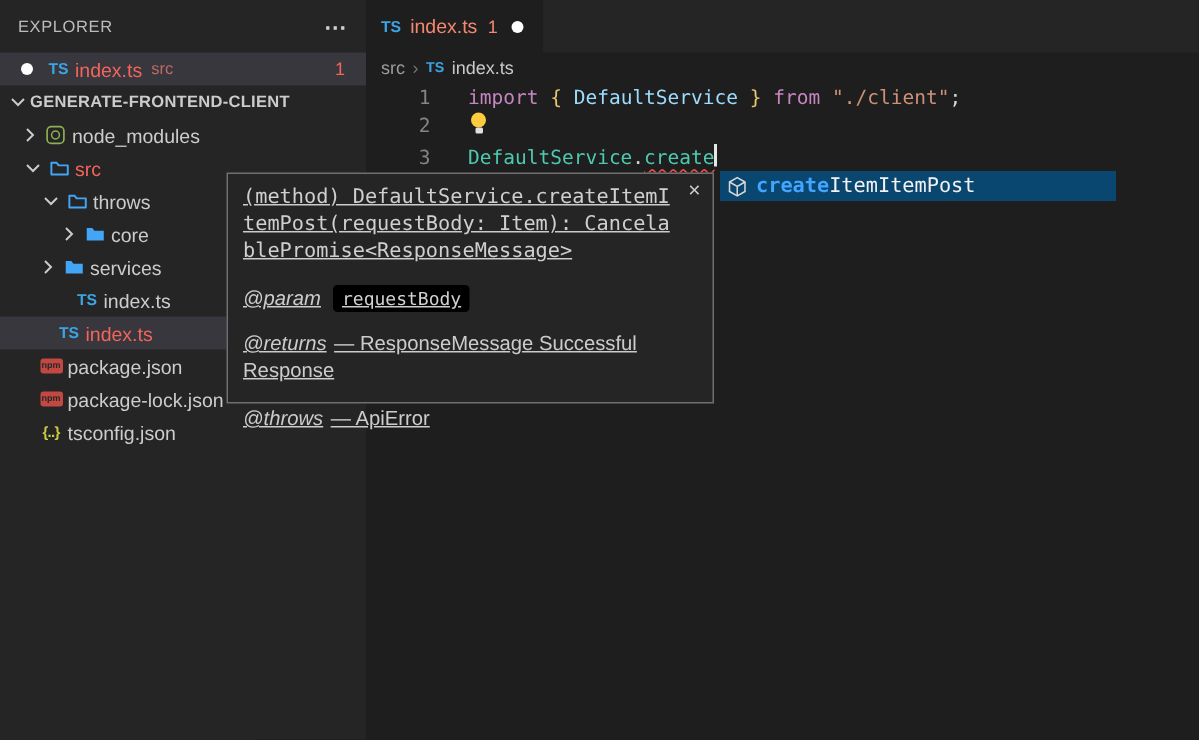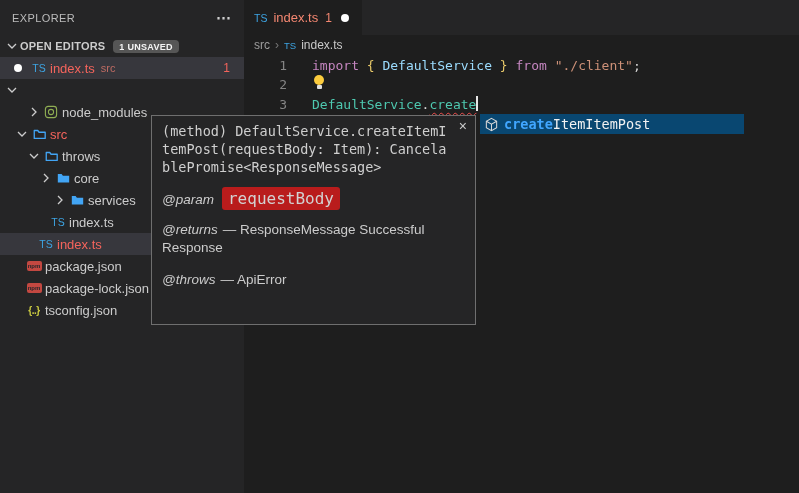--- a/index.html
+++ b/index.html
@@ -17,21 +17,21 @@
   .badge { margin-left:8px; background:#565656; color:#f4f4f4; font-size:9px; font-weight:bold;
            padding:2px 6px 1px; border-radius:4px; letter-spacing:.3px; }
   .chev { width:16px; height:16px; flex:0 0 16px; display:flex; align-items:center; justify-content:center; }
   .row { height:22px; display:flex; align-items:center; color:#cccccc; font-size:13px; cursor:pointer; }
   .row .fi { width:18px; flex:0 0 18px; height:16px; display:flex; align-items:center; justify-content:center; }
   .row .lbl { margin-left:2px; white-space:nowrap; }
   .row.selected { background:#37373d; }
   .err { color:#f4645c; }
   .oe-row { background:#37373d; padding-left:14px; }
   .dot { width:8px; height:8px; border-radius:50%; background:#ffffff; flex:0 0 8px; margin-right:8px; }
-  .ts-ic { font-size:10.5px; font-weight:normal; color:#3da4e3; font-family:"Liberation Sans",sans-serif; }
+  .ts-ic { font-size:10.5px; font-weight:bold; color:#3da4e3; font-family:"Liberation Sans",sans-serif; }
   .oe-desc { margin-left:6px; font-size:11px; color:#bf6b63; }
   .oe-count { margin-left:auto; padding-right:14px; color:#f4645c; font-size:12px; }
   .npm-ic { width:15px; height:10px; background:#c34841; border-radius:2px; color:#26262a;
             font-size:6px; font-weight:bold; text-align:center; line-height:10px; }
   .json-ic { color:#cbcb41; font-weight:bold; font-size:10px; letter-spacing:-0.5px; }
 
   
   #editor { position:absolute; left:244px; top:0; width:555px; height:493px; background:#1e1e1e; }
   .tabbar { height:35px; background:#252526; display:flex; }
   .tab { width:118px; height:35px; background:#1e1e1e; display:flex; align-items:center; padding:0 10px; cursor:pointer; }
@@ -52,76 +52,68 @@
   .tok-str { color:#ce9178; }
   .tok-cls { color:#4ec9b0; }
   .sq { text-decoration:underline; text-decoration-style:wavy; text-decoration-color:#f14c4c;
         text-decoration-thickness:1px; text-underline-offset:3px; }
   .cursor { display:inline-block; width:1.5px; height:15px; background:#e6e6e6; vertical-align:-2px; }
   .bulb { display:inline-block; width:14px; height:15px; position:relative; }
   .bulb .b1 { position:absolute; left:2px; top:0; width:10px; height:10px; border-radius:50%; background:#fccc3e; }
   .bulb .b2 { position:absolute; left:4.5px; top:10px; width:5px; height:3.5px; border-radius:1px; background:#e0e0e0; }
 
   
-  #hover { position:absolute; left:151px; top:115px; width:325px; height:210px; background:#252526;
-           border:1px solid #6f6f6f; z-index:30; padding:6px 10px; color:#cccccc; }
+  #hover { position:absolute; left:151px; top:115px; width:325px; height:154px; background:#252526;
+           border:1px solid #6f6f6f; z-index:30; padding:6px 10px; color:#cccccc;text-decoration:underline; }
   .hv-sig { font-family:"DejaVu Sans Mono", monospace; font-size:13.5px; line-height:18px;
             width:35.4ch; word-break:break-all; color:#cfcfcf; }
   .hv-close { position:absolute; top:3px; right:8px; font-size:14px; color:#cccccc; cursor:pointer; line-height:14px; }
   .hv-desc { margin-top:13px; font-size:13.5px; line-height:18px; }
   .hv-line { margin-top:14px; font-size:13.5px; line-height:18px; }
   .hv-tag { font-style:italic; }
-  .hv-chip { font-family:"DejaVu Sans Mono", monospace; font-size:16px; background:#b91c1c;
+  .hv-chip { font-family:"DejaVu Sans Mono", monospace; font-size:12px; background:#000000;
              color:#d2d2d2; padding:2px 6px; border-radius:3px; margin-left:8px; }
   .hv-returns { max-width:288px; margin-top:12px; }
   .hv-dash-text { margin-left:5px; }
 
   
   #suggest { position:absolute; left:480px; top:114px; width:264px; height:20px; background:#094771;
              display:flex; align-items:center; padding-left:4px; z-index:20; cursor:pointer;
              font-family:"DejaVu Sans Mono", monospace; font-size:13.5px; }
   #suggest .txt { margin-left:5px; color:#f2f2f2; }
   #suggest .match { color:#40a6ff; font-weight:bold; }
 </style>
 </head>
 <body>
 
 <div id="sidebar">
   <div class="exp-header">
     <span class="exp-title">EXPLORER</span>
     <span class="exp-menu">⋯</span>
   </div>
 
-  <div class="sec-header">
-    <span class="chev icon">
-      <svg width="16" height="16" viewBox="0 0 16 16">
-          <path d="M4 6l4 4 4-4" stroke="#cccccc" stroke-width="1.3" fill="none"></path>
-        </svg>
-    </span>
-    <span class="sec-label">OPEN EDITORS</span>
-    <span class="badge">1 UNSAVED</span>
-  </div>
 
   <div class="row oe-row">
     <span class="dot"></span>
     <span class="fi ts-ic">TS</span>
     <span class="lbl err">index.ts</span>
     <span class="oe-desc">src</span>
     <span class="oe-count">1</span>
   </div>
 
   <div class="sec-header">
     <span class="chev icon">
       <svg width="16" height="16" viewBox="0 0 16 16">
           <path d="M4 6l4 4 4-4" stroke="#cccccc" stroke-width="1.3" fill="none"></path>
         </svg>
     </span>
-  </div>
-
-  <div class="row" style="padding-left:26px">
+    <span class="sec-label">GENERATE-FRONTEND-CLIENT</span>
+  </div>
+
+  <div class="row" style="padding-left:12px">
     <span class="chev icon">
       <svg width="16" height="16" viewBox="0 0 16 16">
           <path d="M6 4l4 4-4 4" stroke="#cccccc" stroke-width="1.3" fill="none"></path>
         </svg>
     </span>
     <span class="fi icon">
       <svg width="14" height="14" viewBox="0 0 15 15">
           <rect x="1.5" y="1.5" width="12" height="12" rx="3" fill="none" stroke="#8fae53" stroke-width="1.2"></rect>
           <circle cx="7.5" cy="7.5" r="2.8" fill="none" stroke="#8fae53" stroke-width="1.1"></circle>
         </svg>
@@ -165,21 +157,21 @@
     </span>
     <span class="fi icon">
       <svg width="15" height="14" viewBox="0 0 16 16">
           <path d="M1.5 3.5h4.3l1.5 2h7.2v7.5h-13z" fill="#42a5f5"></path>
         </svg>
     </span>
     <span class="lbl">core</span>
   </div>
 
 
-  <div class="row" style="padding-left:52px">
+  <div class="row" style="padding-left:24px">
     <span class="chev icon">
       <svg width="16" height="16" viewBox="0 0 16 16">
           <path d="M6 4l4 4-4 4" stroke="#cccccc" stroke-width="1.3" fill="none"></path>
         </svg>
     </span>
     <span class="fi icon">
       <svg width="15" height="14" viewBox="0 0 16 16">
           <path d="M1.5 3.5h4.3l1.5 2h7.2v7.5h-13z" fill="#42a5f5"></path>
         </svg>
     </span>

